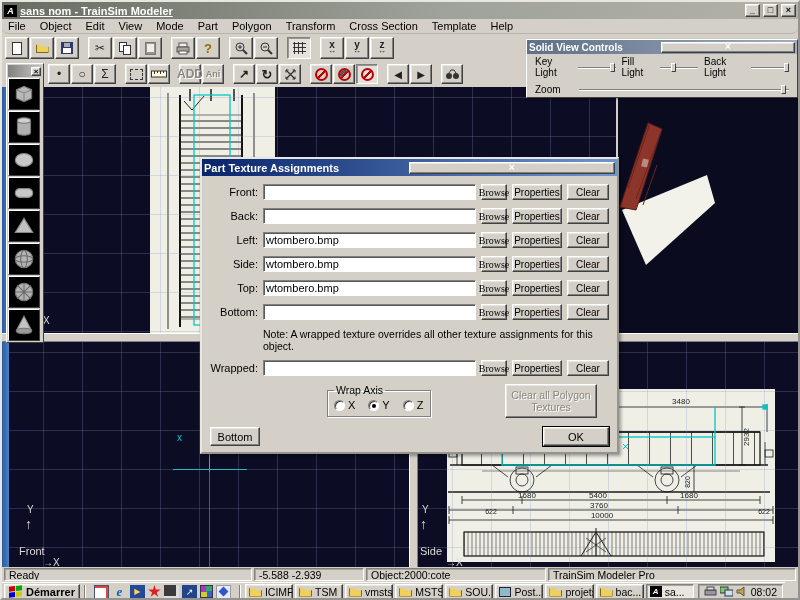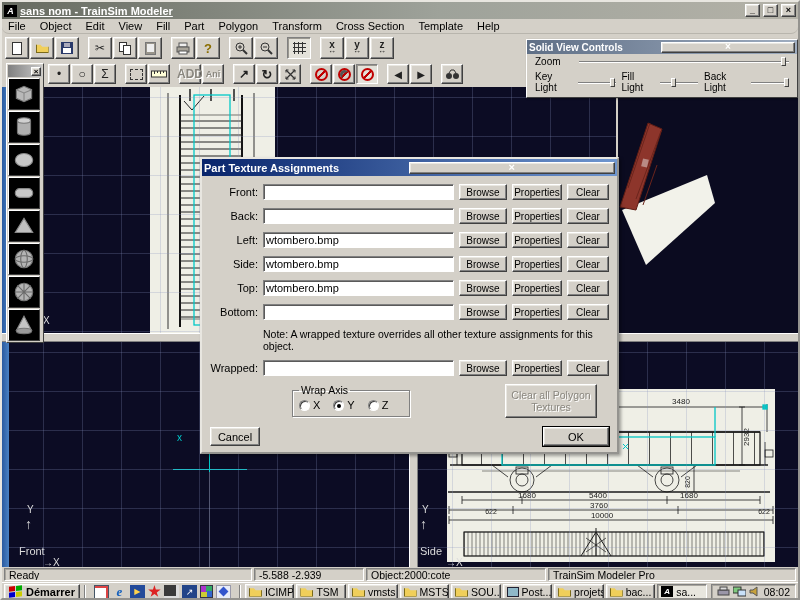--- a/index.html
+++ b/index.html
@@ -60,37 +60,37 @@
 .minislider{width:38px;flex:none;}
 
 #dialog{position:absolute;left:198px;top:155px;width:419px;z-index:20;background:#d4d0c8;border:2px outset #e8e6e0;box-shadow:2px 2px 3px rgba(0,0,0,.35);}
 #dialog .dtitle{height:17px;background:linear-gradient(90deg,#08246b,#6f96cf);display:flex;align-items:center;padding:0 2px;}
 #dialog .dtitle span{color:#fff;font-weight:bold;font-size:11px;flex:1;}
 .dbody{padding:8px 8px 6px 8px;}
 .drow{display:flex;align-items:center;margin-bottom:8px;height:16px;}
 .drow .lbl{width:48px;text-align:right;margin-right:5px;font-size:11px;}
 .drow input{flex:1;height:16px;font-size:11px;padding:0 2px;outline:none;}
 .dbtn{height:16px;font-size:10px;margin-left:5px;display:flex;align-items:center;justify-content:center;}
-.bw{width:48px;}.bp{width:50px;}.bc{width:42px;}
+.bw{width:26px;font-family:Liberation Serif, serif;}.bp{width:50px;}.bc{width:42px;}
 .note{font-size:10.5px;margin:2px 0 8px 53px;}
 .waxisrow{display:flex;align-items:flex-start;margin:2px 0 10px 0;}
-fieldset.wrap{margin-left:82px;width:118px;border:1px solid #808080;box-shadow:1px 1px 0 #fff,inset 1px 1px 0 #fff;padding:3px 6px 5px 6px;}
+fieldset.wrap{margin-left:117px;width:104px;border:1px solid #808080;box-shadow:1px 1px 0 #fff,inset 1px 1px 0 #fff;padding:3px 6px 5px 6px;}
 fieldset.wrap legend{font-size:10.5px;padding:0 2px;}
 .radios{display:flex;gap:13px;align-items:center;font-size:11px;}
 .radio{width:11px;height:11px;border-radius:50%;background:#fff;border:1px solid;border-color:#808080 #fff #fff #808080;box-shadow:inset 1px 1px 0 #404040;position:relative;display:inline-block;vertical-align:-2px;margin-right:3px;}
 .radio.sel::after{content:"";position:absolute;left:3px;top:3px;width:4px;height:4px;border-radius:50%;background:#000;}
 .clearall{position:absolute;right:12px;width:92px;height:34px;font-size:10.5px;text-align:center;display:flex;align-items:center;justify-content:center;line-height:12px;}
 .dfoot{display:flex;align-items:center;margin-top:2px;}
 .cancelbtn{width:50px;height:19px;font-size:11px;display:flex;align-items:center;justify-content:center;}
 .okbtn{width:66px;height:19px;font-size:11px;margin-left:auto;display:flex;align-items:center;justify-content:center;outline:1px solid #000;}
 
 #status{position:absolute;left:0;top:565px;right:0;height:15px;display:flex;gap:2px;padding:1px 2px;font-size:10.5px;background:#d4d0c8;}
 #status .pan{display:flex;align-items:center;padding:0 4px;white-space:nowrap;overflow:hidden;}
 
-#taskbar{position:absolute;left:0;top:580px;right:0;height:18px;background:#d4d0c8;border-top:1px solid #fff;display:flex;align-items:center;gap:2px;padding:1px 2px;}
+#taskbar{position:absolute;left:0;top:580px;right:13px;height:18px;background:#d4d0c8;border-top:1px solid #fff;display:flex;align-items:center;gap:2px;padding:1px 2px;}
 .startbtn{height:16px;display:flex;align-items:center;gap:3px;padding:0 4px;font-weight:bold;font-size:11px;}
 .ql{display:flex;gap:3px;align-items:center;padding:0 4px;}
 .qlico{width:15px;height:14px;display:flex;align-items:center;justify-content:center;font-size:11px;}
 .tsep{width:2px;height:14px;border-left:1px solid #808080;border-right:1px solid #fff;margin:0 2px;}
 .task{height:16px;flex:1;max-width:62px;display:flex;align-items:center;gap:3px;padding:0 3px;font-size:10.5px;overflow:hidden;white-space:nowrap;}
 .task.active{background:#e8e6de;}
 .fico{width:13px;height:10px;flex:none;background:#f0cf5a;border:1px solid #7a6a1a;clip-path:polygon(0 100%,0 18%,38% 18%,52% 38%,100% 38%,100% 100%);}
 .mico{width:12px;height:10px;flex:none;background:#8fb8c8;border:1px solid #223;}
 .tsmico{width:12px;height:11px;flex:none;background:#000;color:#fff;font:italic bold 8px "Liberation Sans",sans-serif;display:flex;align-items:center;justify-content:center;}
 .tray{height:16px;display:flex;align-items:center;gap:3px;padding:0 5px;font-size:10.5px;margin-left:2px;}
@@ -122,21 +122,21 @@
     <span class="capbtn out">_</span>
     <span class="capbtn out">□</span>
     <span class="capbtn out">×</span>
   </div>
 
   <div class="menubar">
     <span class="mi">File</span>
     <span class="mi">Object</span>
     <span class="mi">Edit</span>
     <span class="mi">View</span>
-    <span class="mi">Fill</span>
+    <span class="mi">Mode</span>
     <span class="mi">Part</span>
     <span class="mi">Polygon</span>
     <span class="mi">Transform</span>
     <span class="mi">Cross Section</span>
     <span class="mi">Template</span>
     <span class="mi">Help</span>
   </div>
 
   <div class="tbar" id="tb1">
     <span class="tbtn out">
@@ -460,42 +460,42 @@
           <ellipse cx="11" cy="16.5" rx="7" ry="2.5" fill="#9a9a9a" stroke="#777"></ellipse>
         </svg>
       </div>
   </div>
 
   <div id="svc">
     <div class="stitle">
       <span>Solid View Controls</span>
       <span class="capbtn out" style="width:13px;height:11px;">×</span>
     </div>
+    <div class="svcrow" style="padding-bottom:4px;">
+      <span>Key Light</span>
+      <span class="slider minislider">
+          <span class="track"></span>
+          <span class="thumb" style="left:86%;"></span>
+        </span>
+      <span>Fill Light</span>
+      <span class="slider minislider">
+          <span class="track"></span>
+          <span class="thumb" style="left:28%;"></span>
+        </span>
+      <span>Back Light</span>
+      <span class="slider minislider">
+          <span class="track"></span>
+          <span class="thumb" style="left:86%;"></span>
+        </span>
+    </div>
     <div class="svcrow">
       <span style="width:38px;">Zoom</span>
       <span class="slider">
           <span class="track"></span>
           <span class="thumb" style="left:96%;"></span>
-        </span>
-    </div>
-    <div class="svcrow" style="padding-bottom:4px;">
-      <span>Key Light</span>
-      <span class="slider minislider">
-          <span class="track"></span>
-          <span class="thumb" style="left:86%;"></span>
-        </span>
-      <span>Fill Light</span>
-      <span class="slider minislider">
-          <span class="track"></span>
-          <span class="thumb" style="left:28%;"></span>
-        </span>
-      <span>Back Light</span>
-      <span class="slider minislider">
-          <span class="track"></span>
-          <span class="thumb" style="left:86%;"></span>
         </span>
     </div>
   </div>
 
   <div id="dialog">
     <div class="dtitle">
       <span>Part Texture Assignments</span>
       <span class="capbtn out" style="width:14px;height:12px;">×</span>
     </div>
     <div class="dbody">
@@ -554,21 +554,21 @@
           <legend>Wrap Axis</legend>
           <div class="radios">
             <label><span class="radio"></span><span>X</span></label>
             <label><span class="radio sel"></span><span>Y</span></label>
             <label><span class="radio"></span><span>Z</span></label>
           </div>
         </fieldset>
         <span class="clearall out dis">Clear all Polygon Textures</span>
       </div>
       <div class="dfoot">
-        <span class="cancelbtn out">Cancel</span>
+        <span class="cancelbtn out">Bottom</span>
         <span class="okbtn out">OK</span>
       </div>
     </div>
   </div>
 
   <div id="status">
     <span class="pan in" style="flex:1;max-width:330px;">Ready</span>
     <span class="pan in" style="width:110px;">-5.588  -2.939</span>
     <span class="pan in" style="width:180px;">Object:2000:cote</span>
     <span class="pan in" style="flex:1;">TrainSim Modeler Pro</span>

